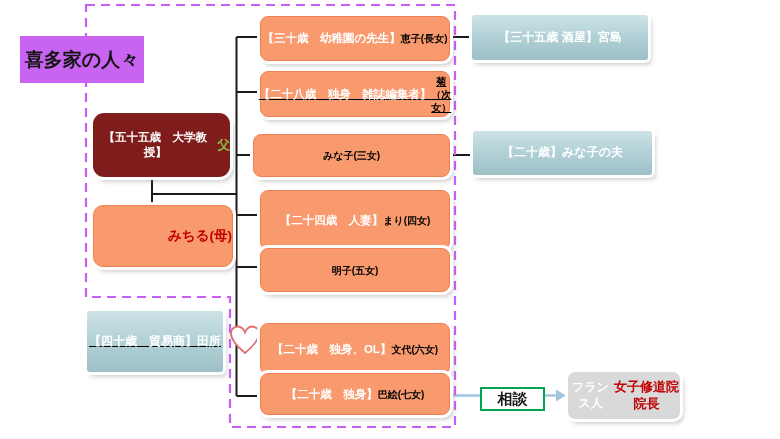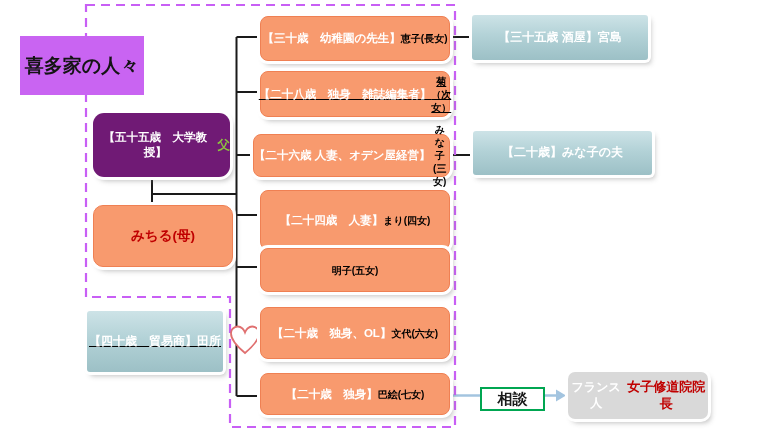--- a/index.html
+++ b/index.html
@@ -11,60 +11,60 @@
   .box {
     position:absolute; z-index:2; display:flex; flex-direction:row;
     justify-content:center; align-items:center; text-align:center;
     line-height:1.3; box-sizing:border-box;
   }
   .shadowed {
     box-shadow:0 0 0 3px #ffffff, 3px 4px 5px rgba(120,120,120,.45);
   }
   
   .title-box {
-    left:20px; top:36px; width:124px; height:59px;
+    left:20px; top:36px; width:124px; height:47px;
     background:#c964f2; color:#141414; font-size:19px; font-weight:600;
     line-height:1.25;
   }
   
   .father-box {
     left:93px; top:113px; width:137px; height:64px;
-    background:#701a75; border-radius:11px;
+    background:#7f1d1d; border-radius:11px;
   }
   .father-box .l1 { color:#ffffff; font-weight:bold; font-size:11.5px; }
   .father-box .l2 { color:#8dc63f; font-weight:bold; font-size:12.5px; }
   
   .orange {
     background:#f89a6e; border:1px solid #ef8053; border-radius:8px;
   }
   .orange .l1 { color:#ffffff; font-weight:bold; font-size:11.5px; white-space:nowrap; }
   .orange .l2 { color:#000000; font-weight:bold; font-size:10px; }
-  .mother-box { left:93px; top:205px; width:140px; height:62px; border-radius:10px; }
+  .mother-box { left:93px; top:205px; width:140px; height:62px; border-radius:10px;justify-content:flex-end; }
   .mother-box .lone { color:#c00000; font-weight:bold; font-size:13.5px; }
   
   .teal {
     background:linear-gradient(180deg,#cde3e7 0%,#b3d2d7 45%,#9cc0c6 100%);
     border-radius:3px;
   }
   .teal .l1, .teal .l2 { color:#ffffff; font-weight:bold; font-size:12px; white-space:nowrap; }
   .tadokoro-box { left:87px; top:311px; width:136px; height:61px;text-decoration:underline; }
   .miyajima-box { left:472px; top:15px;  width:176px; height:45px; }
   .husband-box  { left:473px; top:131px; width:179px; height:44px; }
   
   .d { left:260px; width:190px; }
   .d1 { top:16px;  height:45px; }
   .d2 { top:71px;  height:46px;text-decoration:underline; }
   .d3 { top:134px; height:43px; left:253px; width:197px; }
   .d4 { top:190px; height:60px; }
   .d5 { top:248px; height:44px; }
-  .d6 { top:307px; height:52px; }
+  .d6 { top:323px; height:52px; }
   .d7 { top:373px; height:42px;align-items:center; }
   
   .advisor-box {
-    left:568px; top:372px; width:140px; height:47px;
+    left:568px; top:372px; width:112px; height:47px;
     background:#d9d9d9; border-radius:7px;
   }
   .advisor-box .l1 { color:#ffffff; font-weight:bold; font-size:12px; }
   .advisor-box .l2 { color:#c00000; font-weight:bold; font-size:13px; }
   
   .consult-box {
     left:480px; top:387px; width:65px; height:24px; z-index:3;
     background:#ffffff; border:2px solid #00a651;
     color:#1a1a1a; font-weight:bold; font-size:15px;
     display:flex; align-items:center; justify-content:center;
@@ -124,21 +124,20 @@
 
   <div class="box orange d d1 shadowed">
     <div class="l1">【三十歳　幼稚園の先生】</div>
     <div class="l2">恵子(長女)</div>
   </div>
   <div class="box orange d d2 shadowed">
     <div class="l1">【二十八歳　独身　雑誌編集者】</div>
     <div class="l2">菊（次女）</div>
   </div>
   <div class="box orange d d3 shadowed">
-    <div class="l1">【二十六歳 人妻、オデン屋経営】</div>
     <div class="l2">みな子(三女)</div>
   </div>
   <div class="box orange d d4 shadowed">
     <div class="l1">【二十四歳　人妻】</div>
     <div class="l2">まり(四女)</div>
   </div>
   <div class="box orange d d5 shadowed">
     <div class="l2">明子(五女)</div>
   </div>
   <div class="box orange d d6 shadowed">

